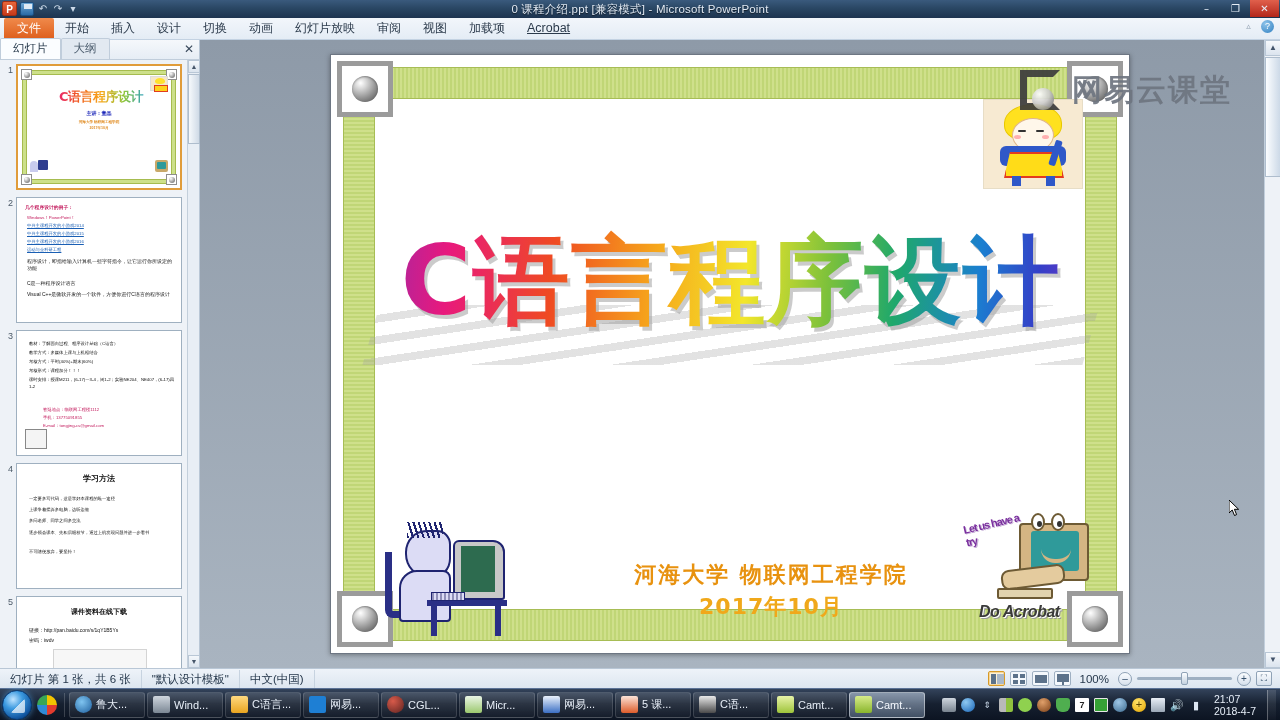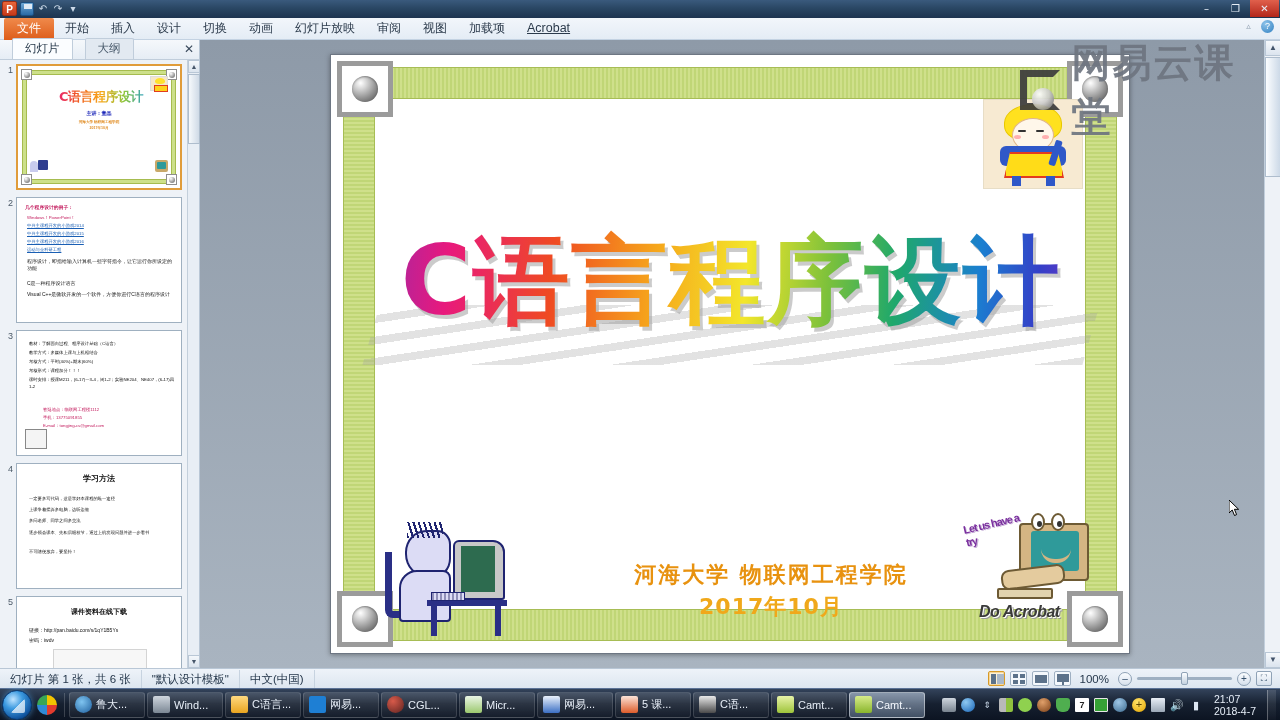--- a/index.html
+++ b/index.html
@@ -69,21 +69,21 @@
     background:#eef2f7; border-right:1px solid #b9c7d6;
   }
   .pane-tabs{
     height:20px; display:flex; align-items:flex-end;
     background:linear-gradient(180deg,#f5f8fb,#e6edf5);
     border-bottom:1px solid #c0cddb; position:relative;
   }
   .ptab{
     font-size:11.5px; padding:2px 12px 3px; color:#26384a;
     border:1px solid #c0cddb; border-bottom:none; background:#fbfdff;
-    margin-left:12px; border-radius:2px 2px 0 0;text-align:center;
+    margin-left:0; border-radius:2px 2px 0 0;text-align:center;
   }
   .ptab.inactive{ background:#e2e9f1; color:#4a5b6c;}
   .pane-close{ position:absolute; right:5px; top:2px; font-size:12px; color:#3a4a5c; }
   .thumbs{ position:absolute; left:0; top:20px; bottom:0; right:12px; overflow:hidden; padding:4px 0 0 4px;}
   .thumbrow{ display:flex; margin-bottom:7px; }
   .thumbnum{ width:12px; text-align:right; padding-right:3px; font-size:9px; color:#4c5a68; padding-top:1px;}
   .thumb{
     width:166px; height:126px; background:#fff; border:1px solid #9fb0c0; position:relative;
     overflow:hidden;
   }
@@ -258,21 +258,21 @@
   
   .watermark{
     position:absolute; right:6px; top:22px; width:258px; height:56px;
     display:flex; align-items:center; gap:8px; pointer-events:none; opacity:.92;
   }
   .wm-logo{ position:relative; width:48px; height:44px; }
   .wm-logo .box{ position:absolute; left:4px; top:2px; width:40px; height:40px;
                  border:7px solid #3c3c3c; border-right-color:transparent; }
   .wm-logo .dot{ position:absolute; left:16px; top:20px; width:22px;height:22px;border-radius:50%;
                  background:radial-gradient(circle at 34% 28%,#fff,#ccc 45%,#5a5a5a);}
-  .wm-text{ font-size:39px; font-weight:bold; color:#6e7580; letter-spacing:2px;
+  .wm-text{ font-size:30px; font-weight:bold; color:#6e7580; letter-spacing:2px;
             font-family:Liberation Serif, serif; }
 
   
   .mainscroll{ position:absolute; right:0; top:40px; bottom:52px; width:16px;
                background:#eef2f7; border-left:1px solid #c2cfdc;}
   .ms-btn{ width:16px;height:16px;background:linear-gradient(180deg,#f6f9fc,#dbe4ee);
            border:1px solid #b9c7d6; font-size:8px;text-align:center;line-height:14px;color:#42536a;}
   .ms-btn.bot{ position:absolute; bottom:0;}
   .ms-thumb{ position:absolute; top:17px; width:16px;height:120px;
              background:linear-gradient(90deg,#fbfdff,#ccd9e7); border:1px solid #aebdcd;}
@@ -345,20 +345,21 @@
 <div id="app">
 
   <div class="titlebar">
     <div class="tb-qat">
       <div class="pp-orb">P</div>
       <div class="qat-ic qat-save"></div>
       <div class="qat-arr">↶</div>
       <div class="qat-arr">↷</div>
       <div class="qat-arr">▾</div>
     </div>
+    <div class="tb-title">0 课程介绍.ppt [兼容模式] - Microsoft PowerPoint</div>
     <div class="tb-win">
       <div class="winbtn">
           <span>–</span>
         </div>
       <div class="winbtn">
           <span>❐</span>
         </div>
       <div class="winbtn close">
           <span>✕</span>
         </div>

